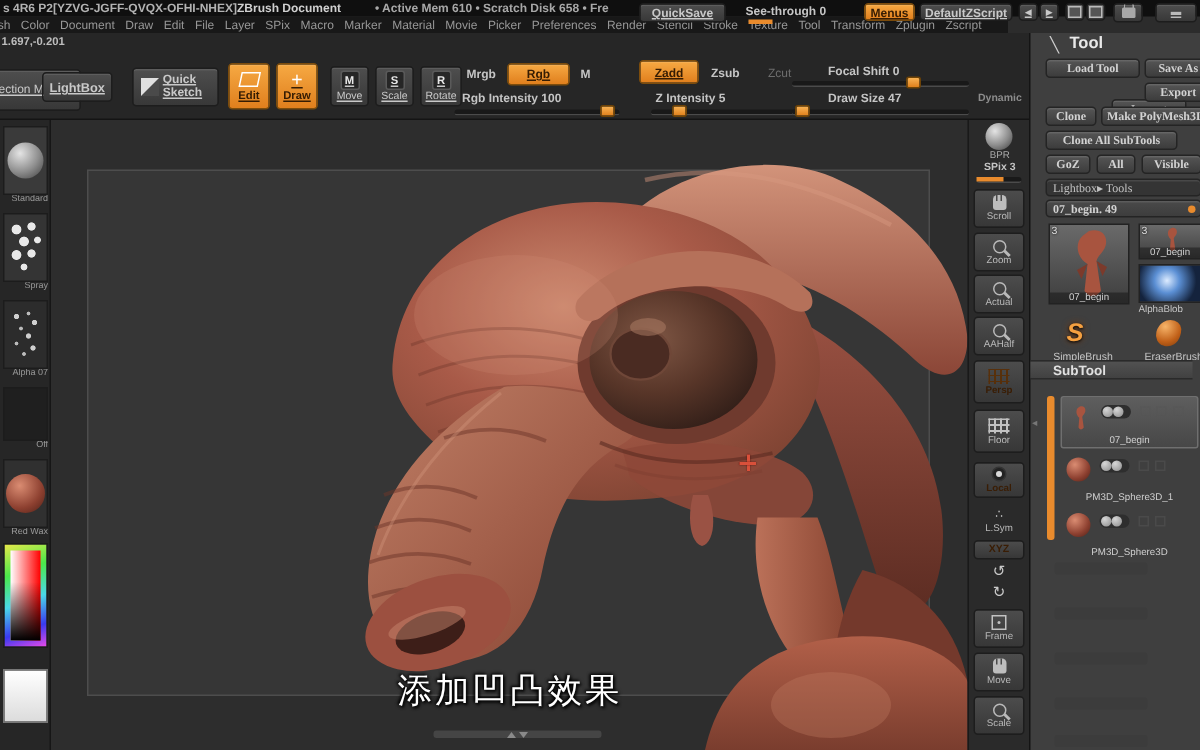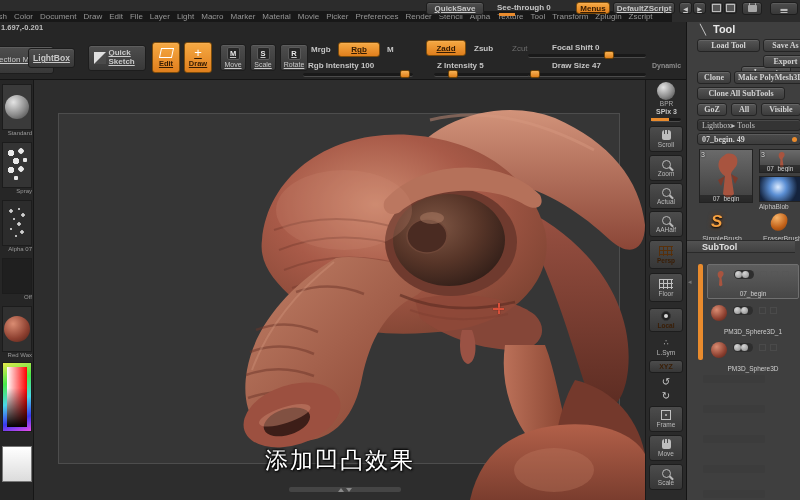--- a/index.html
+++ b/index.html
@@ -88,20 +88,25 @@
   .hscroll{position:absolute;left:255px;top:407px;width:112px;height:5px;background:#454545;border-radius:2px;display:flex;align-items:center;justify-content:center;gap:2px;}
   .hscroll i{width:0;height:0;border-left:3px solid transparent;border-right:3px solid transparent;}
   .tri-up{border-bottom:4px solid #8a8a8a;}
   .tri-dn{border-top:4px solid #8a8a8a;}
 </style>
 </head>
 <body>
 
 <div id="app">
 
+  <div class="titlebar">
+    <span class="lbl" style="left:2px;top:1px;font-size:8px;font-weight:bold;color:#b3b3b3;">s 4R6 P2[YZVG-JGFF-QVQX-OFHI-NHEX]</span>
+    <span class="lbl" style="left:158px;top:1px;font-size:8px;font-weight:bold;color:#d0d0d0;">ZBrush Document</span>
+    <span class="lbl" style="left:250px;top:1px;font-size:8px;font-weight:bold;color:#a8a8a8;width:172px;overflow:hidden;">• Active Mem 610 • Scratch Disk 658 • Fre</span>
+  </div>
   <div class="b" style="left:426px;top:2px;width:58px;height:13px;font-weight:bold;z-index:5;">QuickSave</div>
   <span class="lbl" style="left:497px;top:3px;font-size:8px;font-weight:bold;z-index:5;">See-through 0</span>
   <div class="abs" style="left:499px;top:13px;width:16px;height:3px;background:#e98b2d;z-index:5;"></div>
   <div class="b orange" style="left:576px;top:2px;width:34px;height:12px;z-index:5;">Menus</div>
   <div class="b" style="left:613px;top:2px;width:62px;height:12px;font-weight:bold;z-index:5;">DefaultZScript</div>
   <div class="b" style="left:679px;top:2px;width:13px;height:12px;z-index:5;font-size:6px;">
       <span>◀</span>
     </div>
   <div class="b" style="left:693px;top:2px;width:13px;height:12px;z-index:5;font-size:6px;">
       <span>▶</span>
@@ -120,30 +125,30 @@
     </div>
 
   <div class="menubar" style="padding-left:0;margin-left:-14px;">
     <span>Brush</span>
     <span>Color</span>
     <span>Document</span>
     <span>Draw</span>
     <span>Edit</span>
     <span>File</span>
     <span>Layer</span>
-    <span>Light</span>
+    <span>SPix</span>
     <span>Macro</span>
     <span>Marker</span>
     <span>Material</span>
     <span>Movie</span>
     <span>Picker</span>
     <span>Preferences</span>
     <span>Render</span>
     <span>Stencil</span>
-    <span>Alpha</span>
+    <span>Stroke</span>
     <span>Texture</span>
     <span>Tool</span>
     <span>Transform</span>
     <span>Zplugin</span>
     <span>Zscript</span>
   </div>
 
   <div class="shelf">
     <span class="lbl" style="left:1px;top:1px;font-size:7.5px;font-weight:bold;color:#bdbdbd;">1.697,-0.201</span>
     <div class="b" style="left:-64px;top:24px;width:118px;height:28px;text-align:right;justify-content:flex-end;padding-right:6px;line-height:1.25;white-space:normal;">Projection Master</div>

